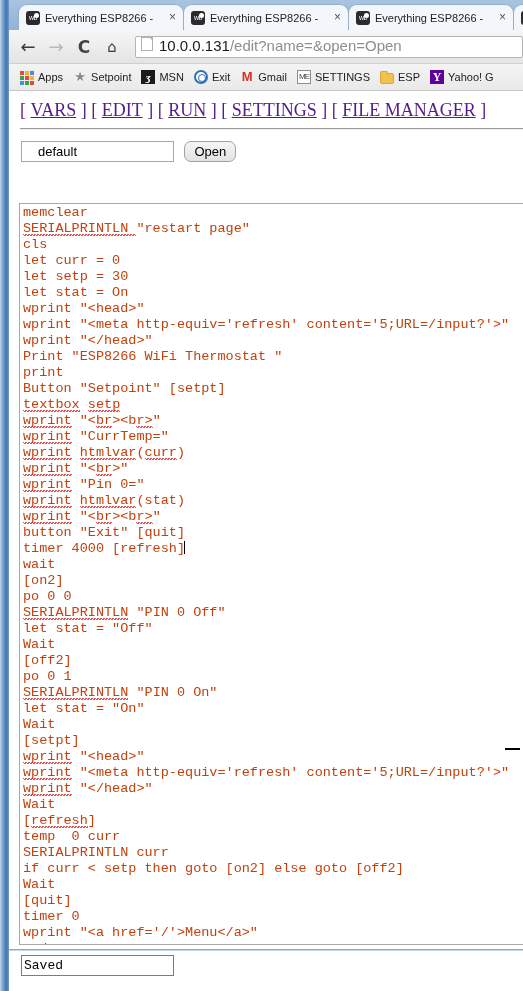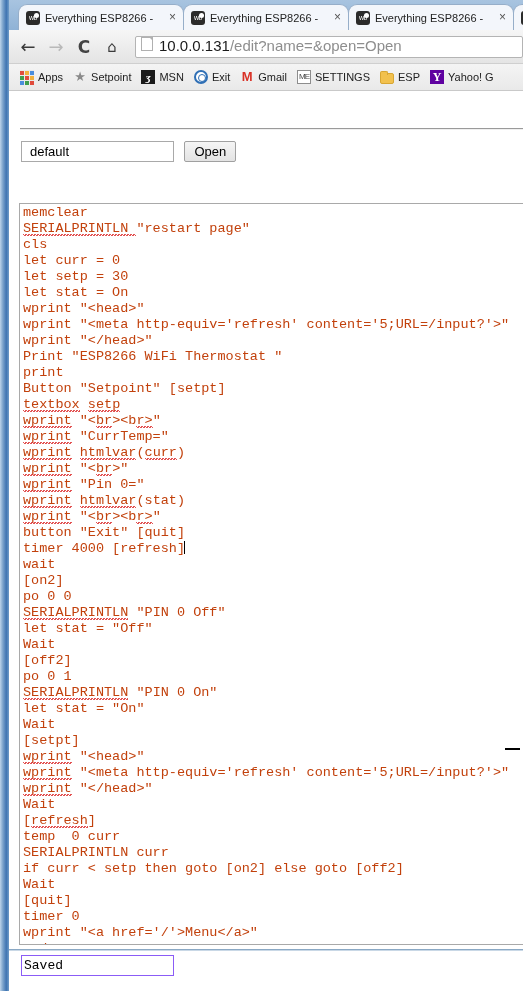--- a/index.html
+++ b/index.html
@@ -325,32 +325,32 @@
     left: 12px; top: 50px;
   }
   #file-name-input {
     width: 153px; height: 21px;
     border: 1px solid #a9a9a9;
     background: #fff;
     box-sizing: border-box;
     font-family: "Liberation Sans", sans-serif;
     font-size: 13px;
     color: #000;
-    padding: 0 8px;
+    padding: 0 16px;
     vertical-align: middle;
   }
   .btn {
     border: 1px solid #a0a0a0;
     background: linear-gradient(to bottom, #f5f5f5 0%, #e3e3e3 100%);
     font-family: "Liberation Sans", sans-serif;
     font-size: 13px;
     color: #000;
     padding: 2px 9px;
     vertical-align: middle;
-    border-radius: 2px;
+    border-radius: 7px;
   }
   #open-button { margin-left: 6px; }
 
   #save-button {
     position: absolute;
     left: 14px; top: 180px;
     padding: 2px 10px;
   }
 
   
@@ -497,20 +497,21 @@
       <span class="bm-label">ESP</span>
     </div>
     <div class="bm-item">
       <span class="bm-ico ico-yahoo">Y</span>
       <span class="bm-label">Yahoo! G</span>
     </div>
   </div>
 
   <div id="page-content">
 
+    <div id="nav-links"><span class="bracket">[&nbsp;</span><a href="#">VARS</a><span class="bracket">&nbsp;] [&nbsp;</span><a href="#">EDIT</a><span class="bracket">&nbsp;] [&nbsp;</span><a href="#">RUN</a><span class="bracket">&nbsp;] [&nbsp;</span><a href="#">SETTINGS</a><span class="bracket">&nbsp;] [&nbsp;</span><a href="#">FILE MANAGER</a><span class="bracket">&nbsp;]</span></div>
 
     <div id="hr-top"></div>
 
     <div id="open-row">
       <input id="file-name-input" type="text" value="default" style="">
       <button class="btn" id="open-button">Open</button>
     </div>
 
     <button class="btn" id="save-button">Save</button>
 

